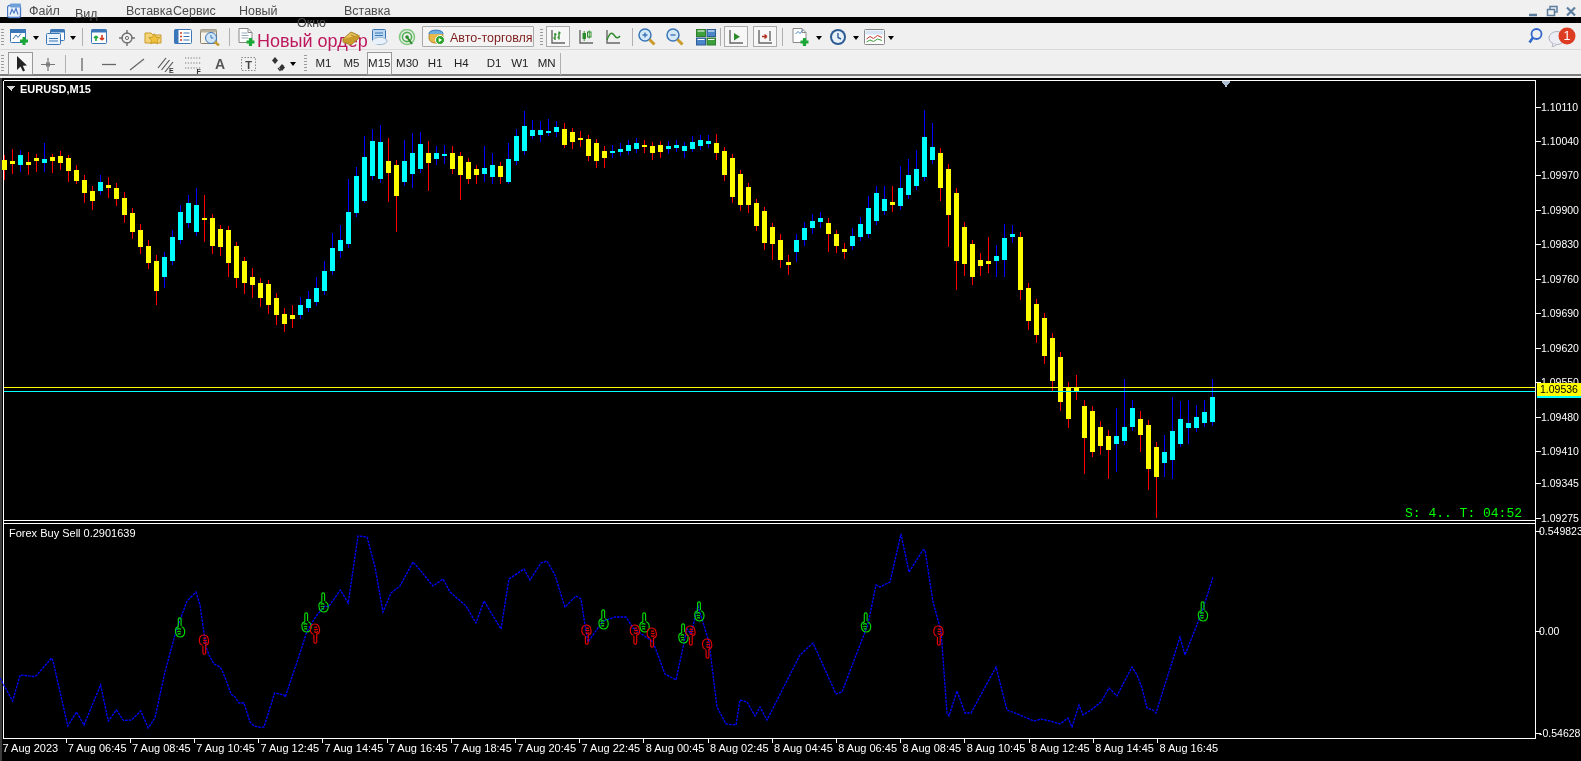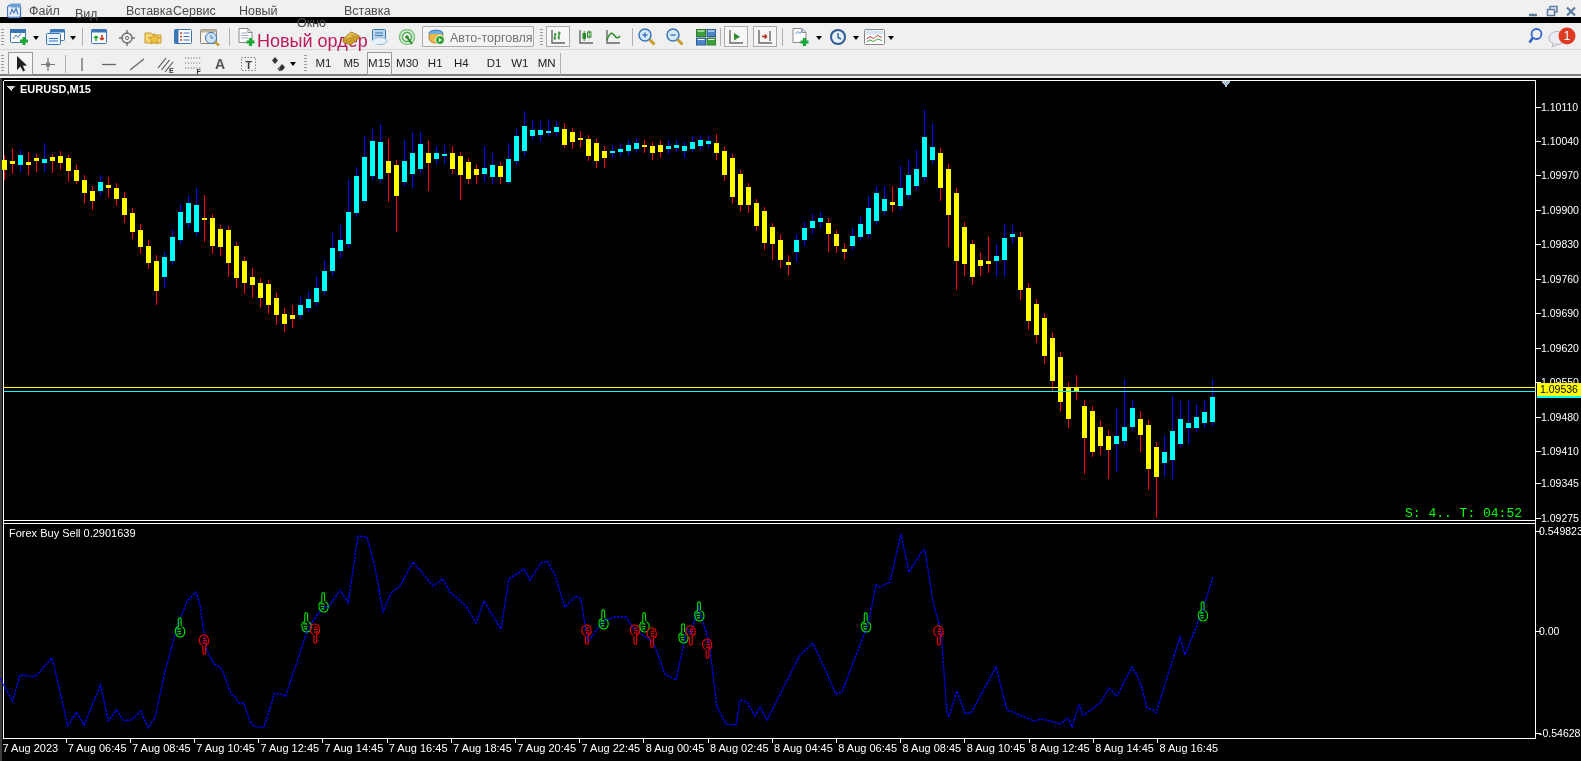--- a/index.html
+++ b/index.html
@@ -108,21 +108,21 @@
       <circle cx="9" cy="8" r="1.8" fill="#2e8c2e"></circle>
       <path d="M9 8 l5 7" stroke="#2e8c2e" stroke-width="2"></path>
     </svg>
 <div style="position:absolute;left:422px;top:26px;width:112px;height:21px;border:1px solid #aaa;background:#f4f4f4;border-radius:1px"></div>
 <svg style="position:absolute;left:427px;top:29px" width="19" height="17" viewBox="0 0 19 17">
       <ellipse cx="9" cy="4.5" rx="7" ry="3.4" fill="#6aaede" stroke="#3a76b8"></ellipse>
       <path d="M2.5 5 c-1.5 5 0 9 6.5 9 s8 -4 6.5 -9" fill="#e8b84c" stroke="#b8862a"></path>
       <circle cx="13" cy="11" r="4.5" fill="#28a428" stroke="#fff"></circle>
       <path d="M11.7 8.8 l3.4 2.2 -3.4 2.2 z" fill="#fff"></path>
     </svg>
-<div style="position:absolute;left:450px;top:31px;font-size:12.5px;color:#737373">Авто-торговля</div>
+<div style="position:absolute;left:450px;top:31px;font-size:12.5px;color:#7f1d1d">Авто-торговля</div>
 <div style="position:absolute;left:540px;top:29px;width:3px;height:17px;background:repeating-linear-gradient(to bottom,#9a9a9a 0,#9a9a9a 1px,#f0f0f0 1px,#f0f0f0 3px)"></div>
 <div style="position:absolute;left:546px;top:26px;width:24px;height:21px;border:1px solid #aaa;background:#f7f7f7"></div>
 <svg style="position:absolute;left:550px;top:29px" width="17" height="16" viewBox="0 0 17 16">
       <path d="M2 1 V14 H15" stroke="#666" stroke-width="1.4" fill="none"></path>
       <path d="M5 4 v7 M3.5 9 h1.5 M5 5.5 h1.5 M9 2.5 v8 M7.5 8.5 H9 M9 4 h1.5" stroke="#2e8c2e" stroke-width="1.4"></path>
     </svg>
 <svg style="position:absolute;left:578px;top:29px" width="17" height="16" viewBox="0 0 17 16">
       <path d="M2 1 V14 H15" stroke="#666" stroke-width="1.4" fill="none"></path>
       <rect x="4.5" y="4" width="3.5" height="6" fill="#2e8c2e"></rect>
       <path d="M6.2 2 v10" stroke="#2e8c2e"></path>

